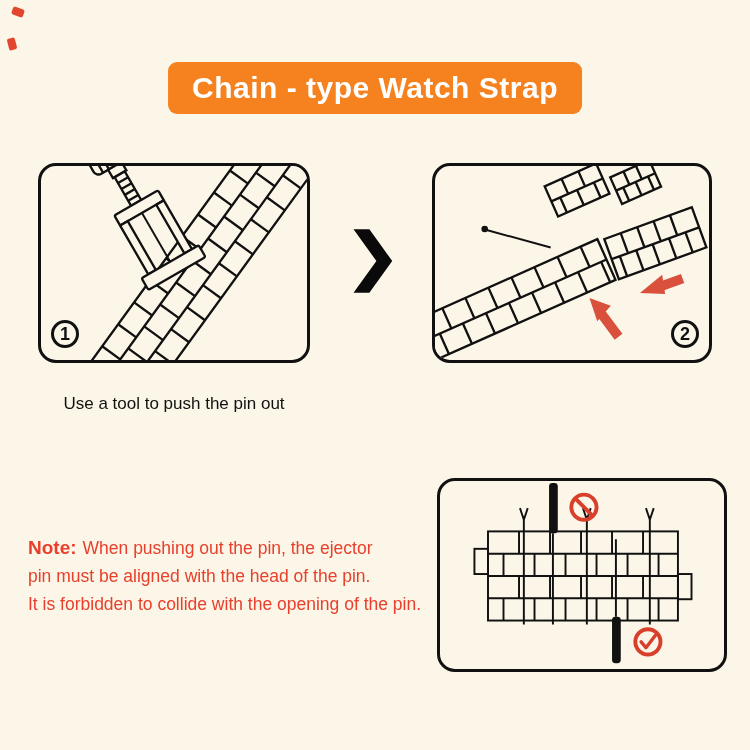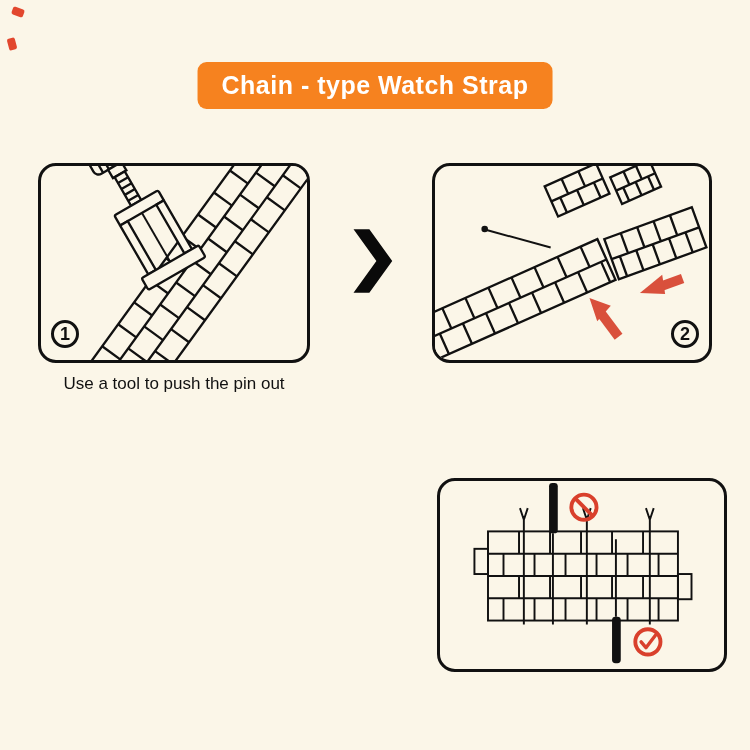--- a/index.html
+++ b/index.html
@@ -8,41 +8,41 @@
     background:#FBF6E8;
     font-family:"Liberation Sans", sans-serif;
     color:#111;
   }
   .decor-dot{position:absolute;background:#E2472E;border-radius:2px;}
   .dot1{left:12px;top:8px;width:12px;height:8px;transform:rotate(20deg);}
   .dot2{left:8px;top:38px;width:8px;height:12px;transform:rotate(-15deg);}
 
   .banner{
     position:absolute;left:50%;top:62px;transform:translateX(-50%);
-    background:#F6821F;color:#fff;font-weight:bold;font-size:25px;
+    background:#F6821F;color:#fff;font-weight:bold;font-size:30px;
     padding:9px 24px;border-radius:9px;white-space:nowrap;letter-spacing:0.5px;
   }
 
   .panel{position:absolute;border:3px solid #111;border-radius:18px;box-sizing:border-box;overflow:hidden;}
   .panel1{left:38px;top:163px;width:272px;height:200px;}
   .panel2{left:432px;top:163px;width:280px;height:200px;}
   .panel3{left:437px;top:478px;width:290px;height:194px;}
   .panel svg{display:block;width:100%;height:100%;}
 
   .badge{
     position:absolute;width:28px;height:28px;border:3px solid #111;border-radius:50%;
     display:flex;align-items:center;justify-content:center;
     font-weight:bold;font-size:18px;background:transparent;box-sizing:border-box;
   }
   .badge1{left:10px;bottom:12px;}
   .badge2{right:10px;bottom:12px;}
 
   .chevron{position:absolute;left:350px;top:229px;width:44px;height:64px;}
 
-  .caption{position:absolute;text-align:center;font-size:17px;line-height:23px;color:#111;}
+  .caption{position:absolute;text-align:center;font-size:17px;line-height:23px;color:#111;margin-top:20px;}
   .caption1{left:28px;top:372px;width:292px;}
   .caption2{left:422px;top:372px;width:300px;}
 
   .note{
     position:absolute;left:28px;top:534px;width:412px;
     color:#E8402C;font-size:17.5px;line-height:28px;
   }
   .note-label{font-weight:bold;font-size:19px;margin-right:6px;}
 </style>
 </head>
@@ -124,20 +124,25 @@
       <g>
         <line x1="254" y1="116" x2="232" y2="124" stroke="#D9503C" stroke-width="10"></line>
         <polygon points="210,131 233,112 236,132" fill="#D9503C"></polygon>
       </g>
     </svg>
     <div class="badge badge2">2</div>
   </div>
 
   <div class="caption caption1">Use a tool to push the pin out</div>
 
+  <div class="note">
+    <span class="note-label">Note:</span><span>When pushing out the pin, the ejector</span><br>
+    <span>pin must be aligned with the head of the pin.</span><br>
+    <span>It is forbidden to collide with the opening of the pin.</span>
+  </div>
 
   <div class="panel panel3">
     <svg viewBox="0 0 290 194">
       <g stroke="#111" stroke-width="2" fill="none">
 
         <rect x="48" y="52" width="196" height="92"></rect>
         <rect x="34" y="70" width="14" height="26"></rect>
         <rect x="244" y="96" width="14" height="26"></rect>
         <path d="M48 75 H244 M48 98 H244 M48 121 H244"></path>
         <path d="M80 52 V75 M112 52 V75 M144 52 V75 M176 52 V75 M208 52 V75"></path>

